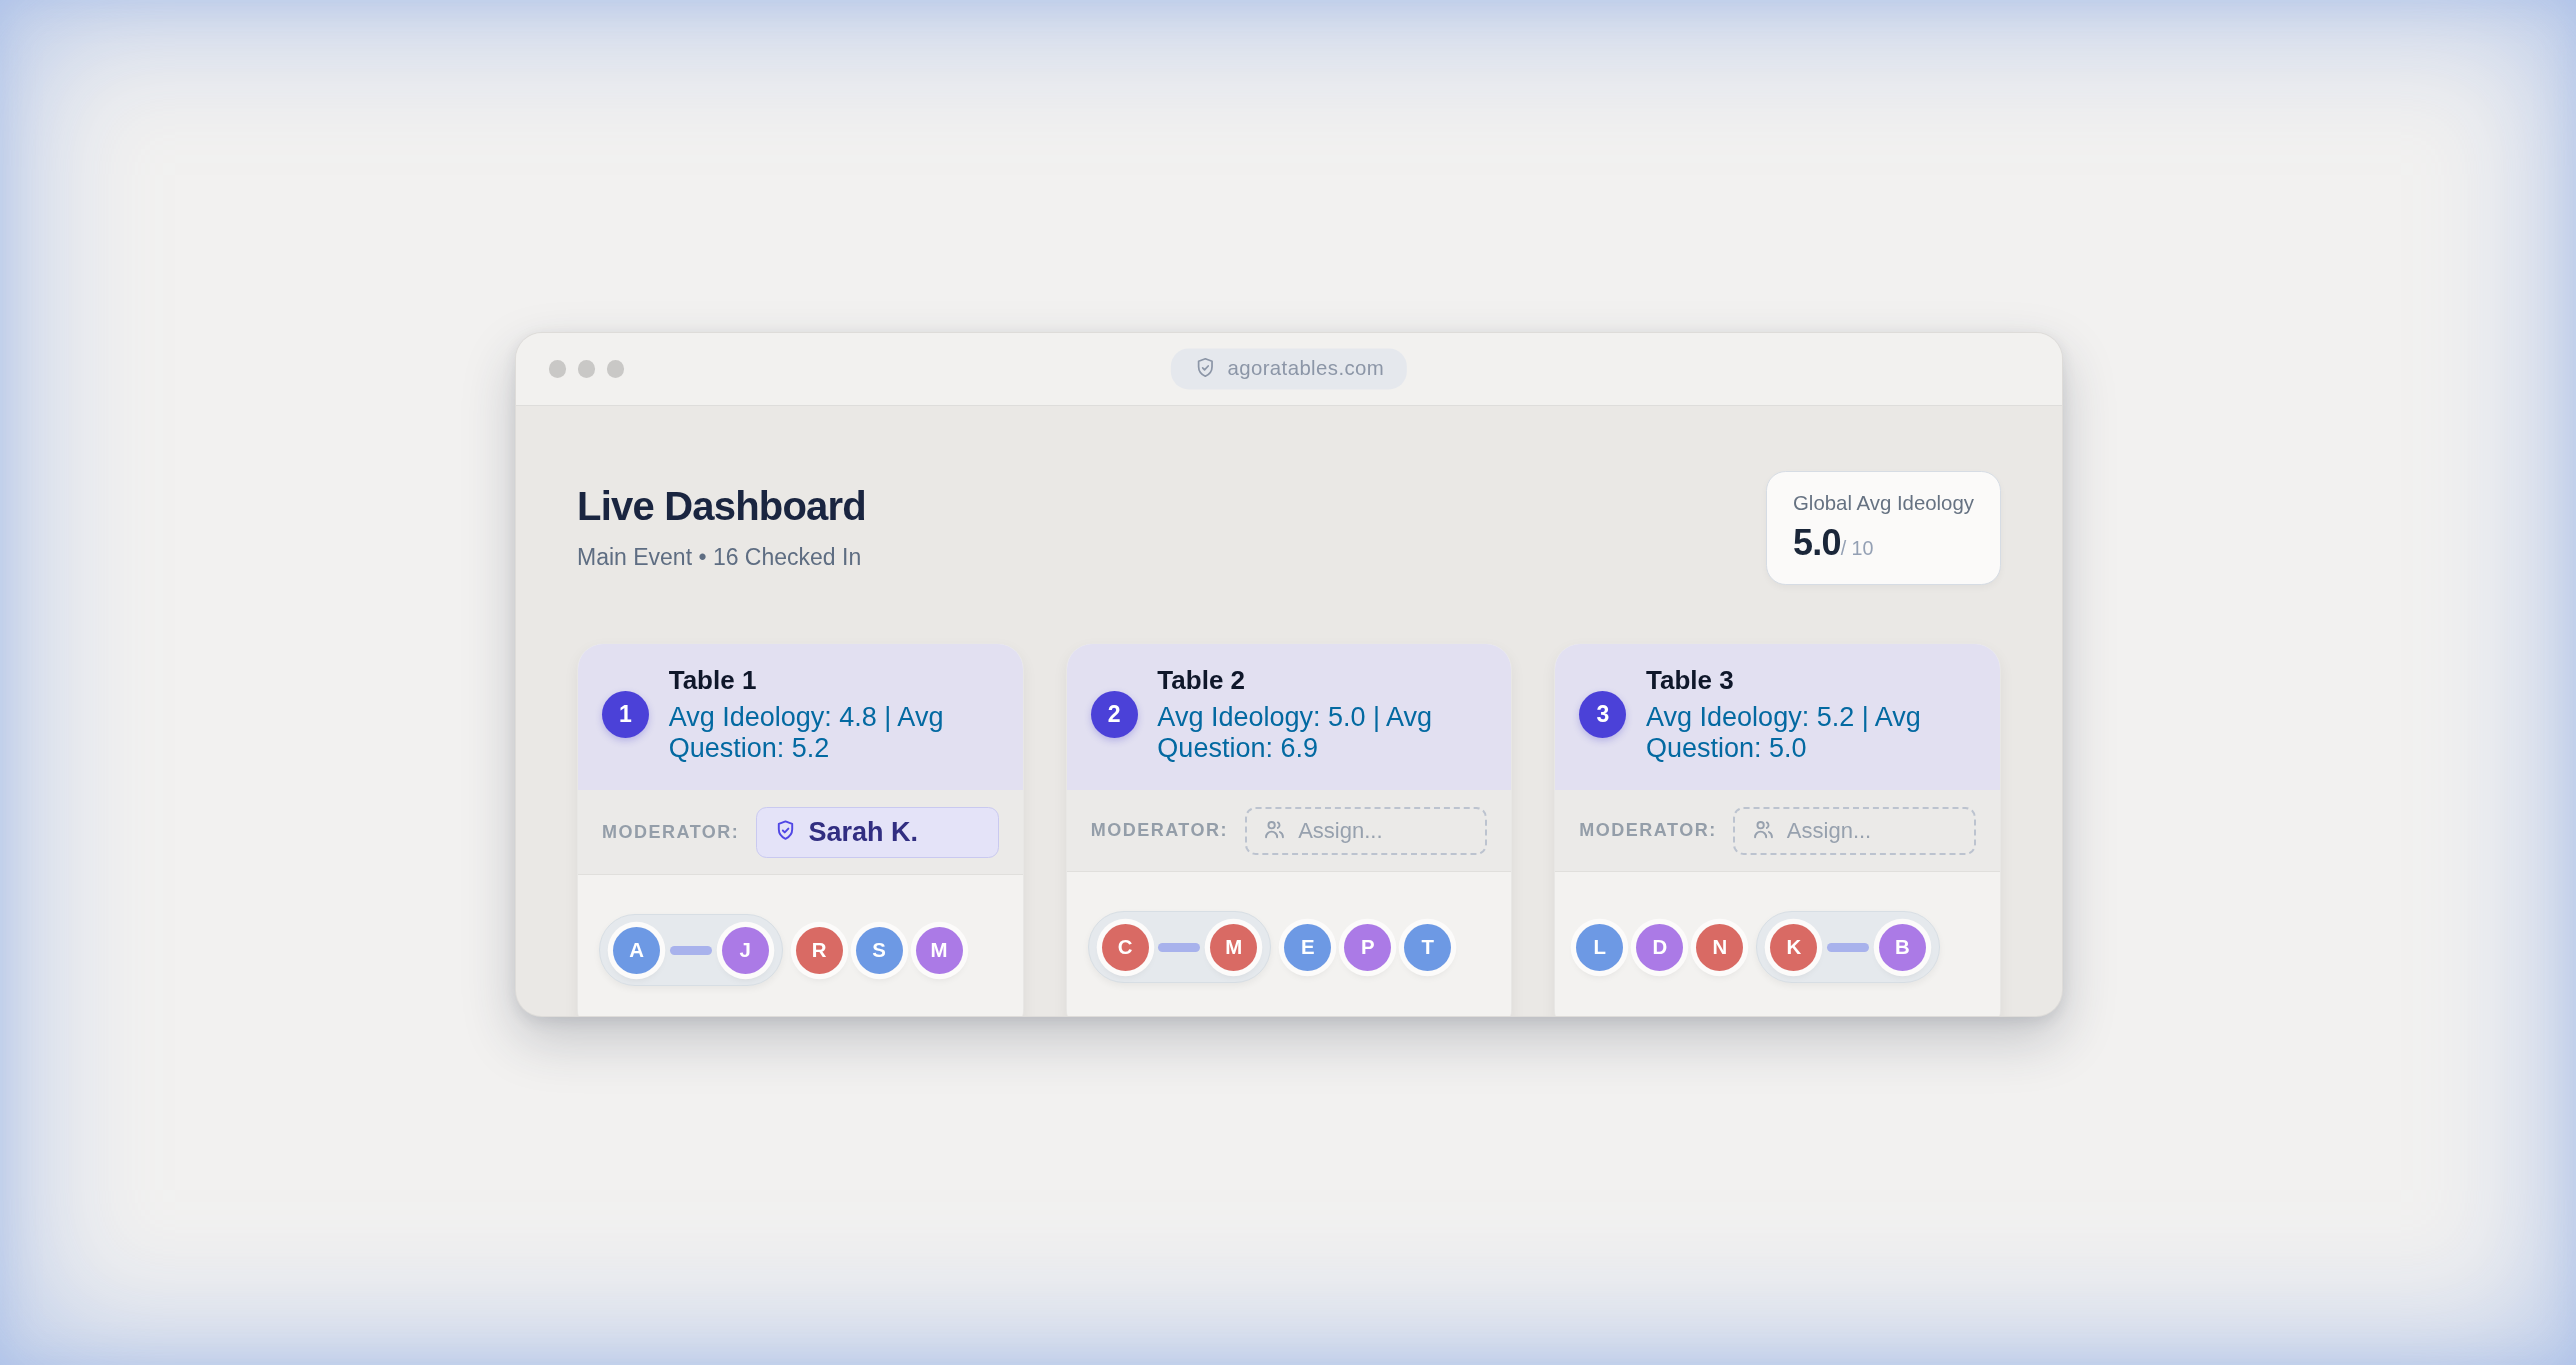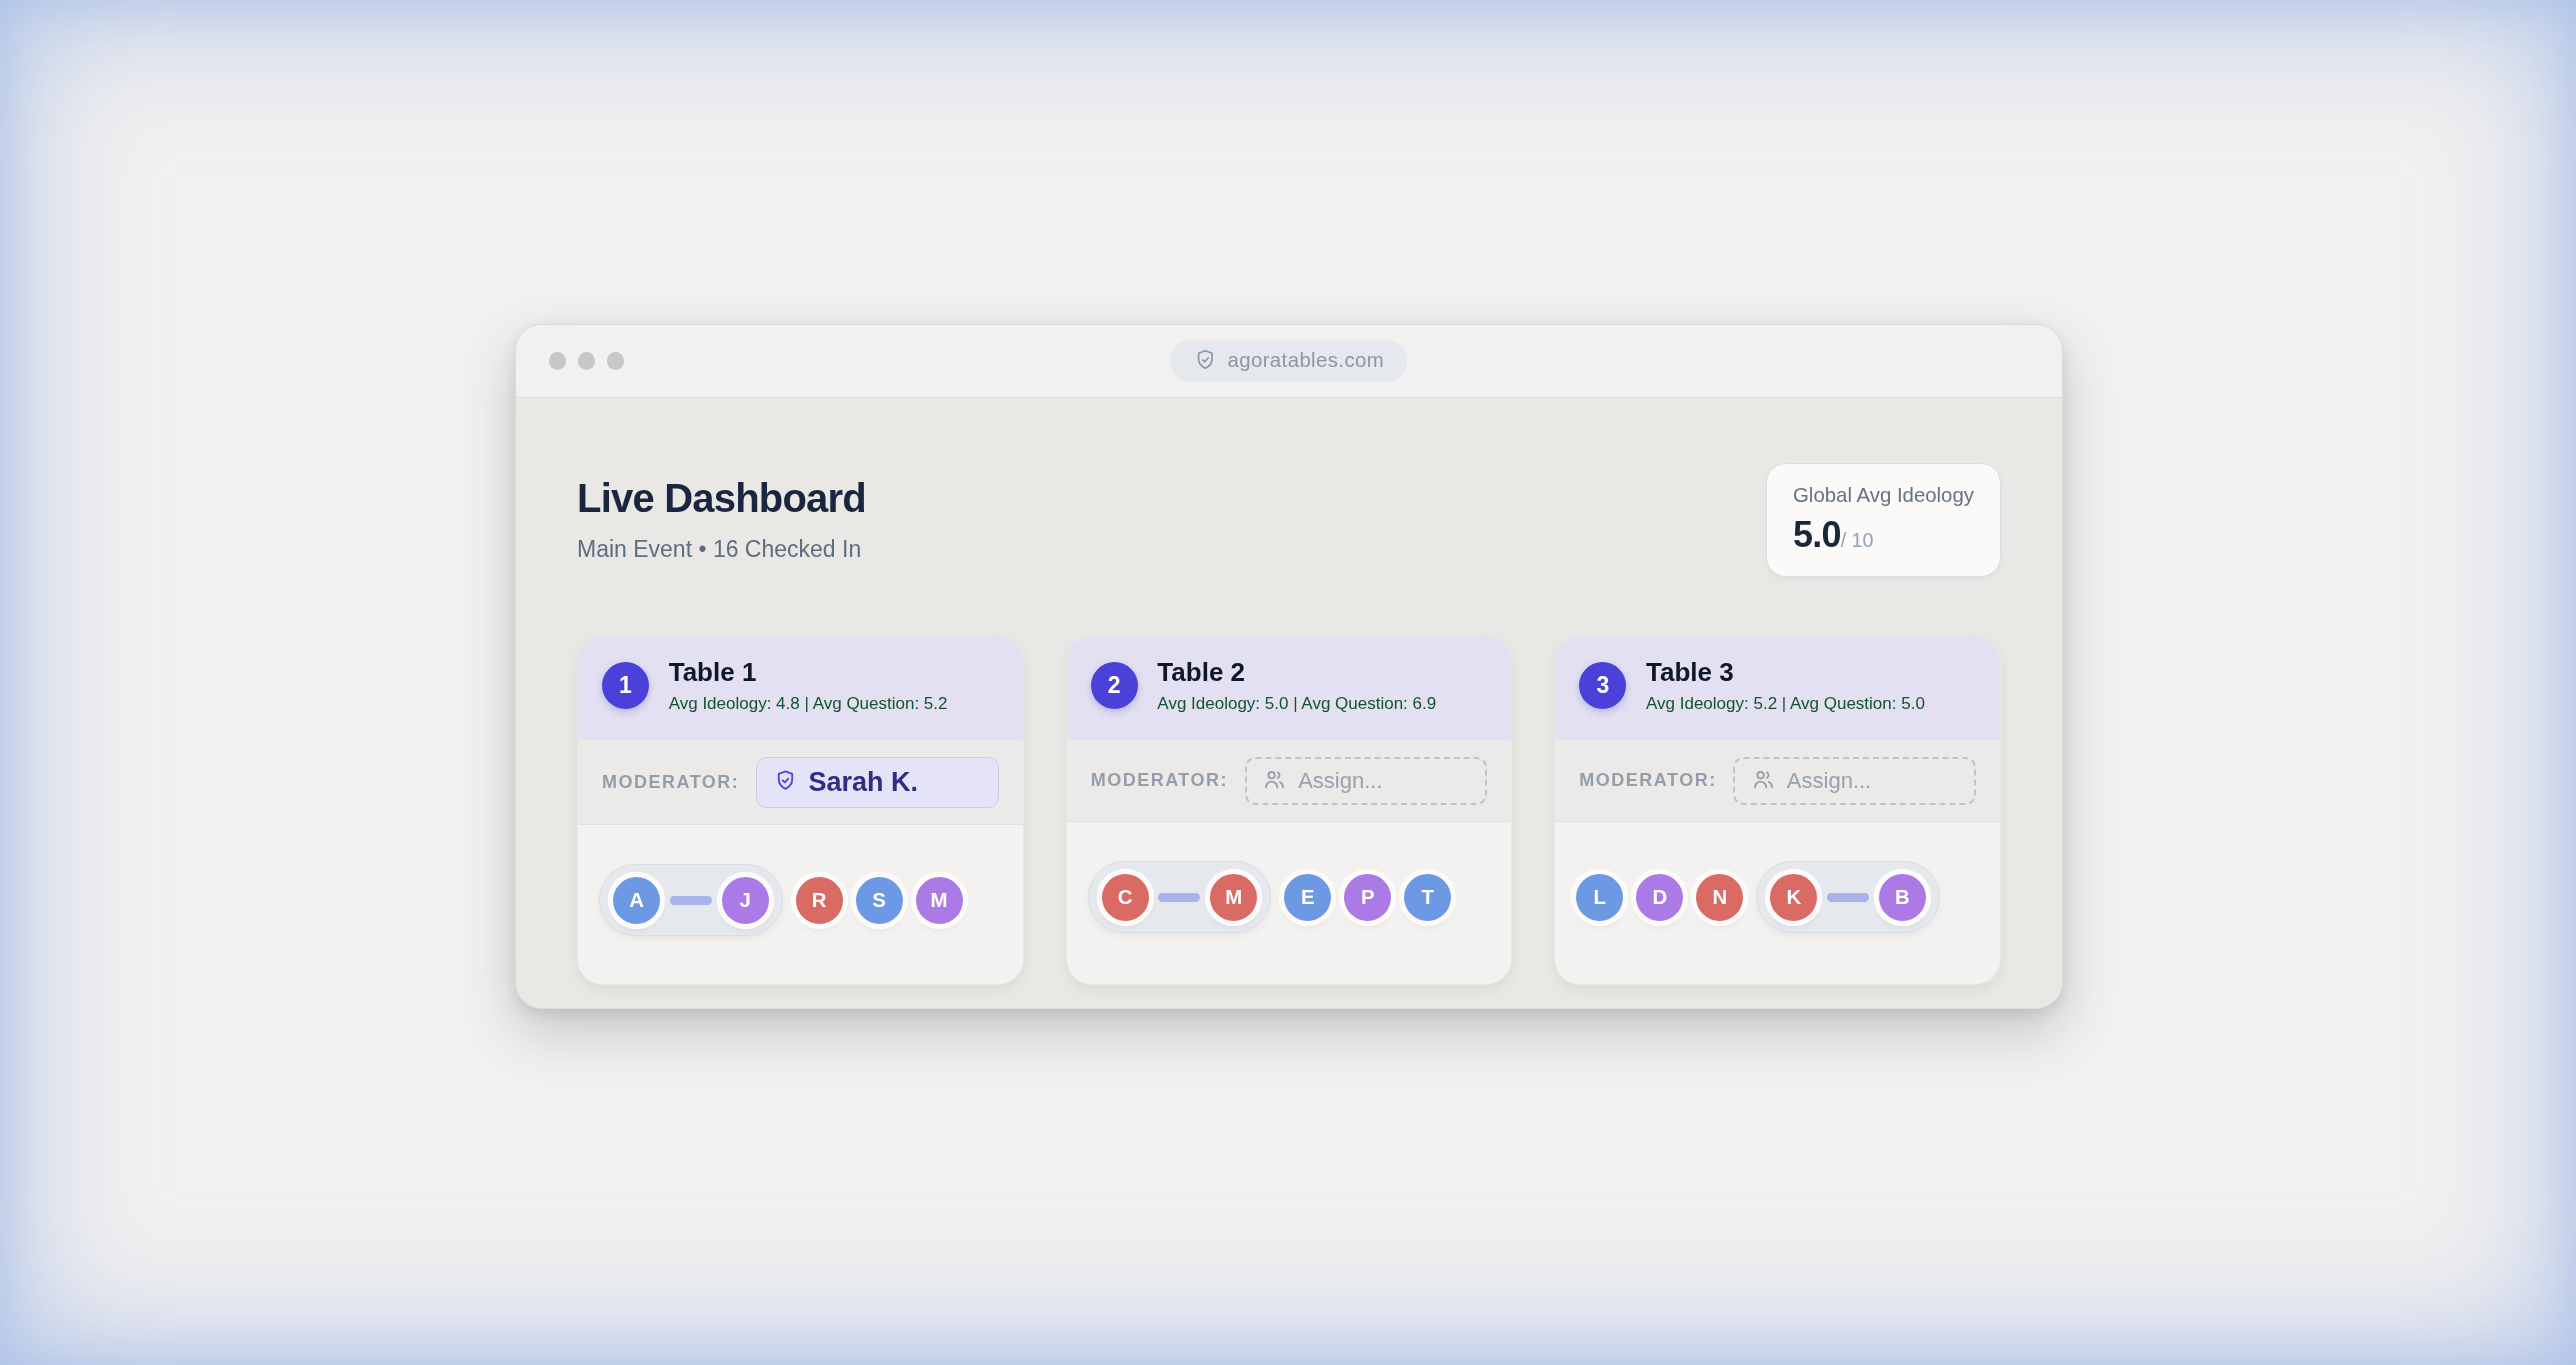--- a/index.html
+++ b/index.html
@@ -4,21 +4,21 @@
 <style>
   * { margin:0; padding:0; box-sizing:border-box; }
   html,body { width:2576px; height:1365px; }
   body { font-family:"Liberation Sans", sans-serif; background:#f1f1f0; overflow:hidden; }
 
   .stage { position:relative; width:2576px; height:1365px; background:#f2f1f0; }
   .stage::after { content:""; position:absolute; inset:0; pointer-events:none; z-index:50;
     box-shadow: inset 0 0 129px 21px rgba(133,165,228,0.55), inset 0 0 42px rgba(133,165,228,0.30); }
 
   
-  .window { position:absolute; left:515px; top:324px; width:1548px; height:685px;
+  .window { position:absolute; left:515px; top:332px; width:1548px; height:685px;
     background:#eae8e5; border-radius:27px; border:1.5px solid rgba(0,0,0,0.05);
     box-shadow:0 23px 53px rgba(40,50,70,0.22), 0 4.5px 13.6px rgba(40,50,70,0.10); overflow:hidden; }
 
   .chrome { position:relative; height:73px; background:#f2f1ef; border-bottom:1.5px solid #dedddb;
     display:flex; align-items:center; padding:0 33px; }
   .dots { display:flex; gap:11.4px; }
   .dot { width:17.4px; height:17.4px; border-radius:50%; background:#c9c8c6; }
   .urlpill { position:absolute; left:50%; top:50%; transform:translate(-50%,-50%);
     display:flex; align-items:center; gap:10.6px; background:#e5e8ed; border-radius:18px;
     padding:7.6px 23px; color:#8c96a7; }
@@ -41,21 +41,21 @@
   
   .cards { margin-top:58px; display:flex; gap:42px; }
   .card { flex:1; border-radius:26px; overflow:hidden; background:#f3f2f0;
     border:1.5px solid rgba(0,0,0,0.045); box-shadow:0 6px 15px rgba(0,0,0,0.06); }
 
   .cardhead { background:#e2e0f1; padding:21px 24px 26px; display:flex; align-items:center; gap:19.7px; }
   .badge { width:47px; height:47px; border-radius:50%; color:#fff; font-size:23px; font-weight:700;
     display:flex; align-items:center; justify-content:center; flex:0 0 auto;
     box-shadow:0 3px 7.6px rgba(60,50,200,0.25); }
   .cardname { font-size:26px; font-weight:700; color:#0f172a; }
-  .cardstats { margin-top:6px; font-size:17px; color:#14532d;text-align:right; }
+  .cardstats { margin-top:6px; font-size:27px; color:#0369a1; }
 
   .modrow { background:#ebeae8; border-bottom:1.5px solid #e0dfdc; padding:16.6px 24px;
     display:flex; align-items:center; gap:16.6px; }
   .modlabel { font-size:18px; font-weight:700; letter-spacing:1.5px; color:#949ea9; flex:0 0 auto; }
   .modpill { flex:1; display:flex; align-items:center; gap:12px; border-radius:10.6px;
     padding:9px 16.6px; min-height:42px; }
   .modpill.assigned { background:#e4e3f8; border:1.5px solid #c9c9f0; color:#5047e5; cursor:pointer; }
   .modname { font-size:27px; font-weight:700; color:#312e81; }
   .modpill.empty { background:transparent; border:2.3px dashed #bcc3cf; color:#97a1ae; cursor:pointer; }
   .modplaceholder { font-size:22px; color:#97a1ae; }

